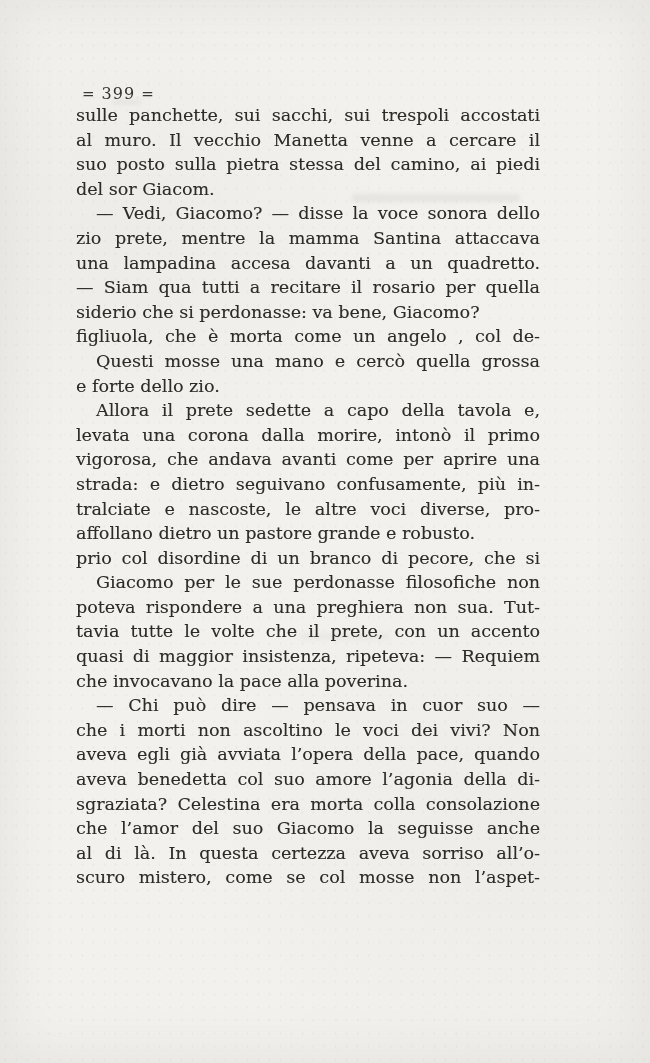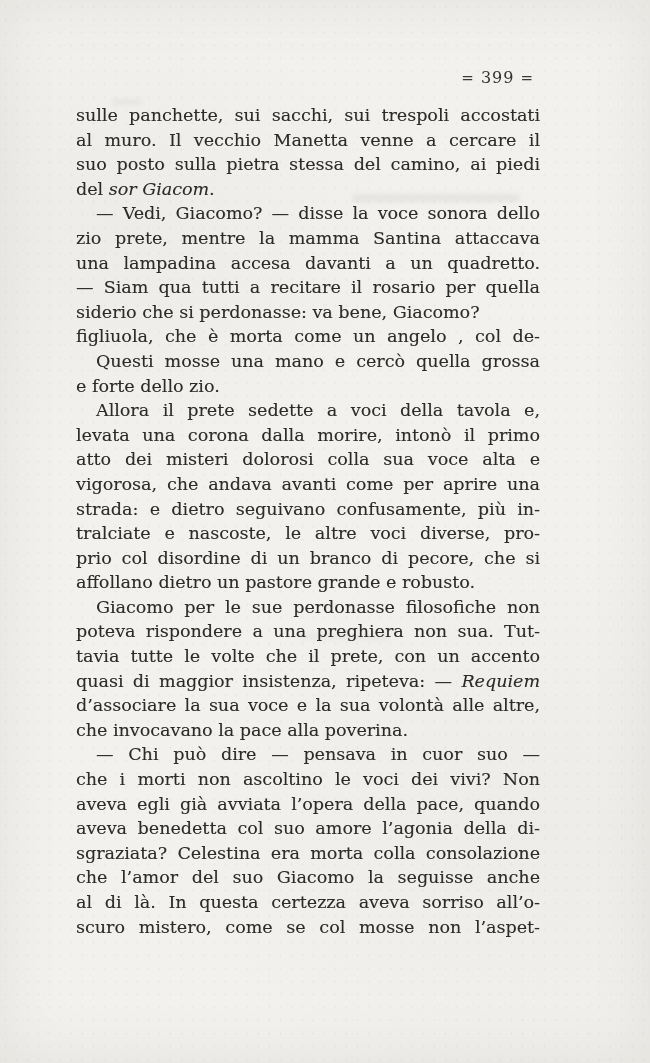--- a/index.html
+++ b/index.html
@@ -16,22 +16,22 @@
       radial-gradient(rgba(110,104,95,0.06) 0.8px, transparent 1.2px),
       radial-gradient(rgba(95,90,84,0.05) 0.7px, transparent 1px),
       radial-gradient(ellipse 420px 320px at 18% 22%, rgba(110,105,95,0.04), transparent 70%),
       radial-gradient(ellipse 520px 420px at 82% 78%, rgba(110,105,95,0.035), transparent 70%);
     background-size: 11px 13px, 17px 15px, auto auto, auto auto;
     background-position: 0 0, 5px 7px, 0 0, 0 0;
     box-shadow: inset 0 0 60px rgba(120,112,100,0.12);
   }
   .page-number {
     position: absolute;
-    top: 68px; left: 76px; width: 464px;
-    text-align: right;
+    top: 84px; left: 76px; width: 464px;
+    text-align: left;
     font-size: 16px;
     color: #36332f;
     letter-spacing: 1px;
   }
   .page-number .rule { font-size: 15px; padding: 0 6px; color: #3c3934; }
   .text-block {
     position: absolute;
     left: 76px; top: 103px; width: 464px;
     font-size: 17.5px;
     line-height: 24.6px;
@@ -41,21 +41,21 @@
   .paragraph { margin: 0; }
   .line {
     text-align: justify;
     text-align-last: justify;
     text-justify: inter-word;
     height: 24.6px;
     overflow: visible;
   }
   .line.end { text-align-last: left; }
   .line.indent { text-indent: 20px; }
-  .it { font-style: italic; }
+  .it { }
   .smudge {
     position: absolute;
     background: rgba(120,114,104,0.18);
     filter: blur(2.2px);
     border-radius: 3px;
   }
   .smudge.s1 { left: 352px; top: 194px; width: 168px; height: 8px; opacity: 0.55; }
   .smudge.s2 { left: 300px; top: 633px; width: 90px; height: 7px; opacity: 0.35; }
   .smudge.s3 { left: 112px; top: 99px;  width: 30px; height: 6px; opacity: 0.4; }
 </style>
@@ -84,35 +84,33 @@
         <div class="line"><span>una lampadina accesa davanti a un quadretto.</span></div>
         <div class="line"><span>— Siam qua tutti a recitare il rosario per quella</span></div>
         <div class="line end"><span>siderio che si perdonasse: va bene, Giacomo?</span></div>
         <div class="line"><span>figliuola, che è morta come un angelo , col de-</span></div>
       </div>
       <div class="paragraph">
         <div class="line indent"><span>Questi mosse una mano e cercò quella grossa</span></div>
         <div class="line end"><span>e forte dello zio.</span></div>
       </div>
       <div class="paragraph">
-        <div class="line indent"><span>Allora il prete sedette a voci della tavola e,</span></div>
+        <div class="line indent"><span>Allora il prete sedette a capo della tavola e,</span></div>
         <div class="line"><span>levata una corona dalla morire, intonò il primo</span></div>
-        <div class="line"><span>atto dei misteri dolorosi colla sua voce alta e</span></div>
         <div class="line"><span>vigorosa, che andava avanti come per aprire una</span></div>
         <div class="line"><span>strada: e dietro seguivano confusamente, più in-</span></div>
         <div class="line"><span>tralciate e nascoste, le altre voci diverse, pro-</span></div>
+        <div class="line end"><span>affollano dietro un pastore grande e robusto.</span></div>
         <div class="line"><span>prio col disordine di un branco di pecore, che si</span></div>
-        <div class="line end"><span>affollano dietro un pastore grande e robusto.</span></div>
       </div>
       <div class="paragraph">
         <div class="line indent"><span>Giacomo per le sue perdonasse filosofiche non</span></div>
         <div class="line"><span>poteva rispondere a una preghiera non sua. Tut-</span></div>
         <div class="line"><span>tavia tutte le volte che il prete, con un accento</span></div>
         <div class="line"><span>quasi di maggior insistenza, ripeteva: — </span><span class="it">Requiem</span></div>
-        <div class="line"><span>d’associare la sua voce e la sua volontà alle altre,</span></div>
         <div class="line end"><span>che invocavano la pace alla poverina.</span></div>
       </div>
       <div class="paragraph">
         <div class="line indent"><span>— Chi può dire — pensava in cuor suo —</span></div>
         <div class="line"><span>che i morti non ascoltino le voci dei vivi? Non</span></div>
         <div class="line"><span>aveva egli già avviata l’opera della pace, quando</span></div>
         <div class="line"><span>aveva benedetta col suo amore l’agonia della di-</span></div>
         <div class="line"><span>sgraziata? Celestina era morta colla consolazione</span></div>
         <div class="line"><span>che l’amor del suo Giacomo la seguisse anche</span></div>
         <div class="line"><span>al di là. In questa certezza aveva sorriso all’o-</span></div>

